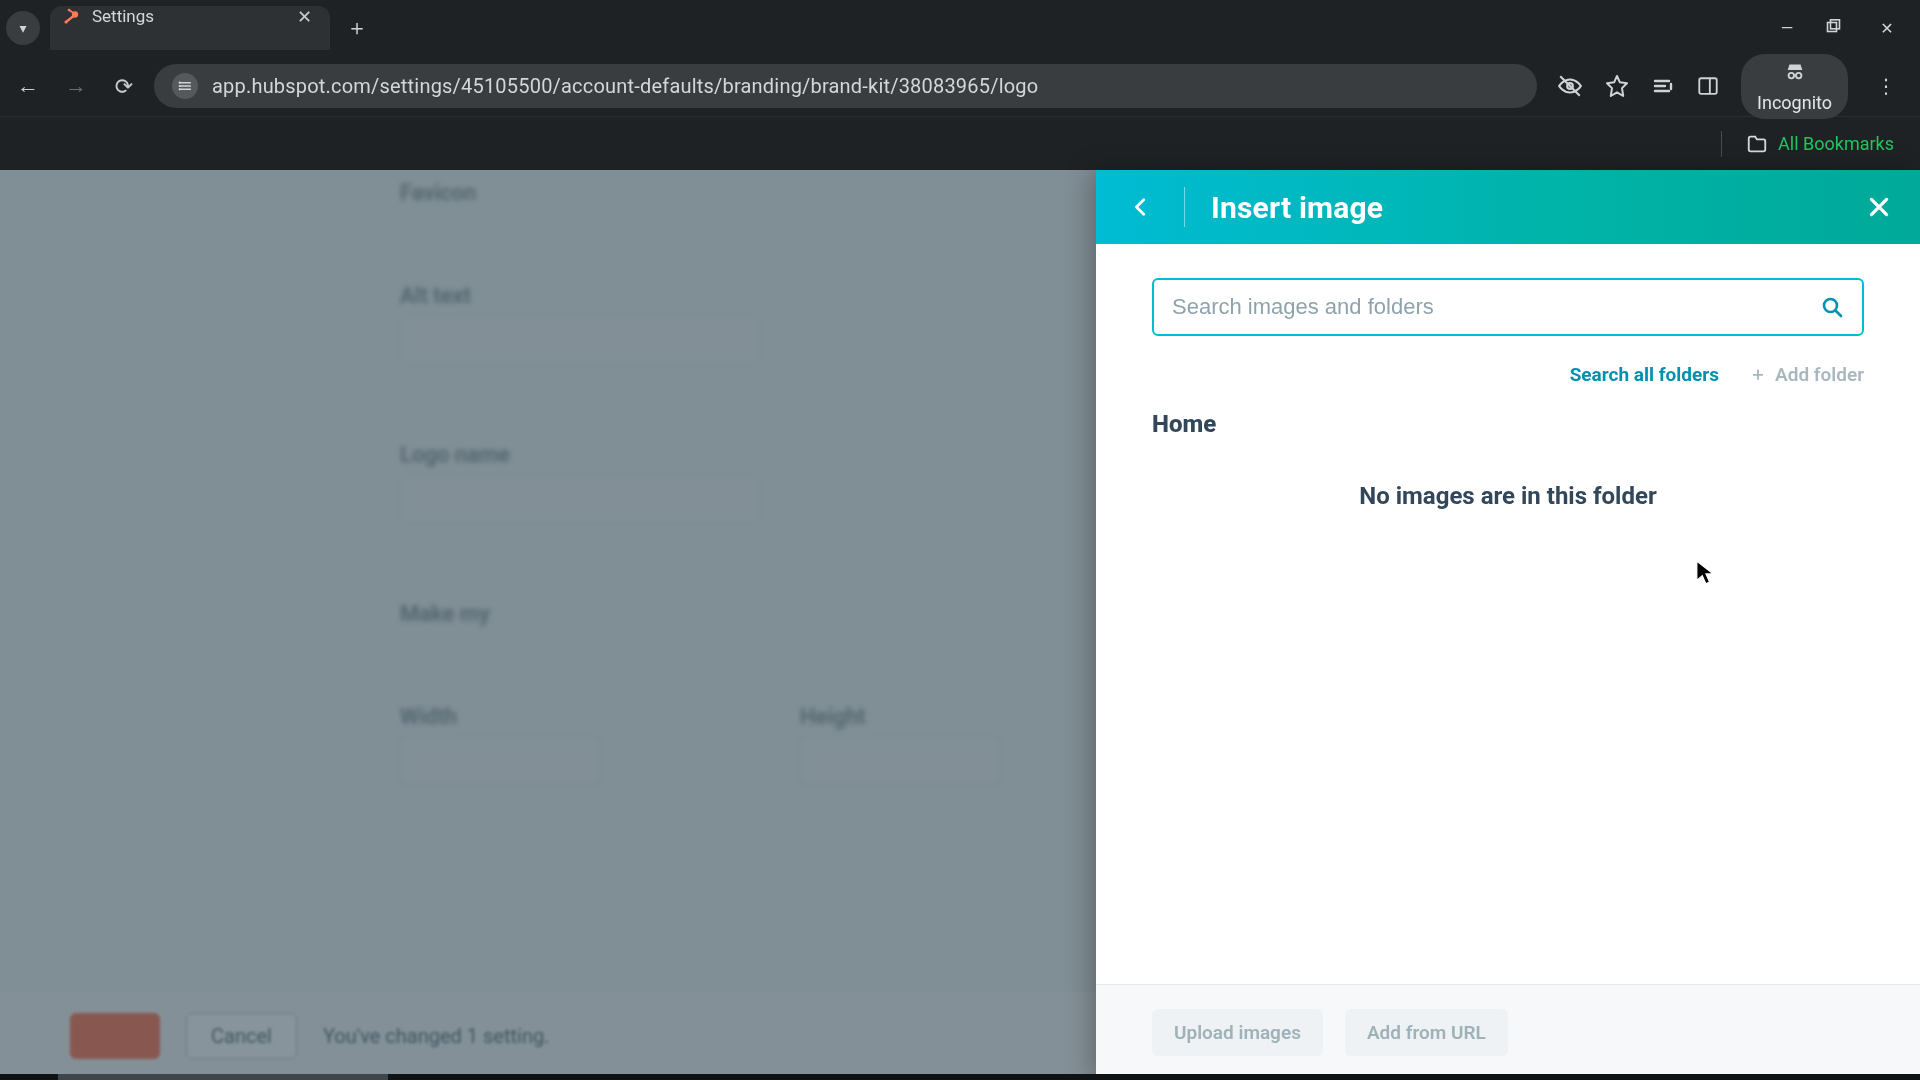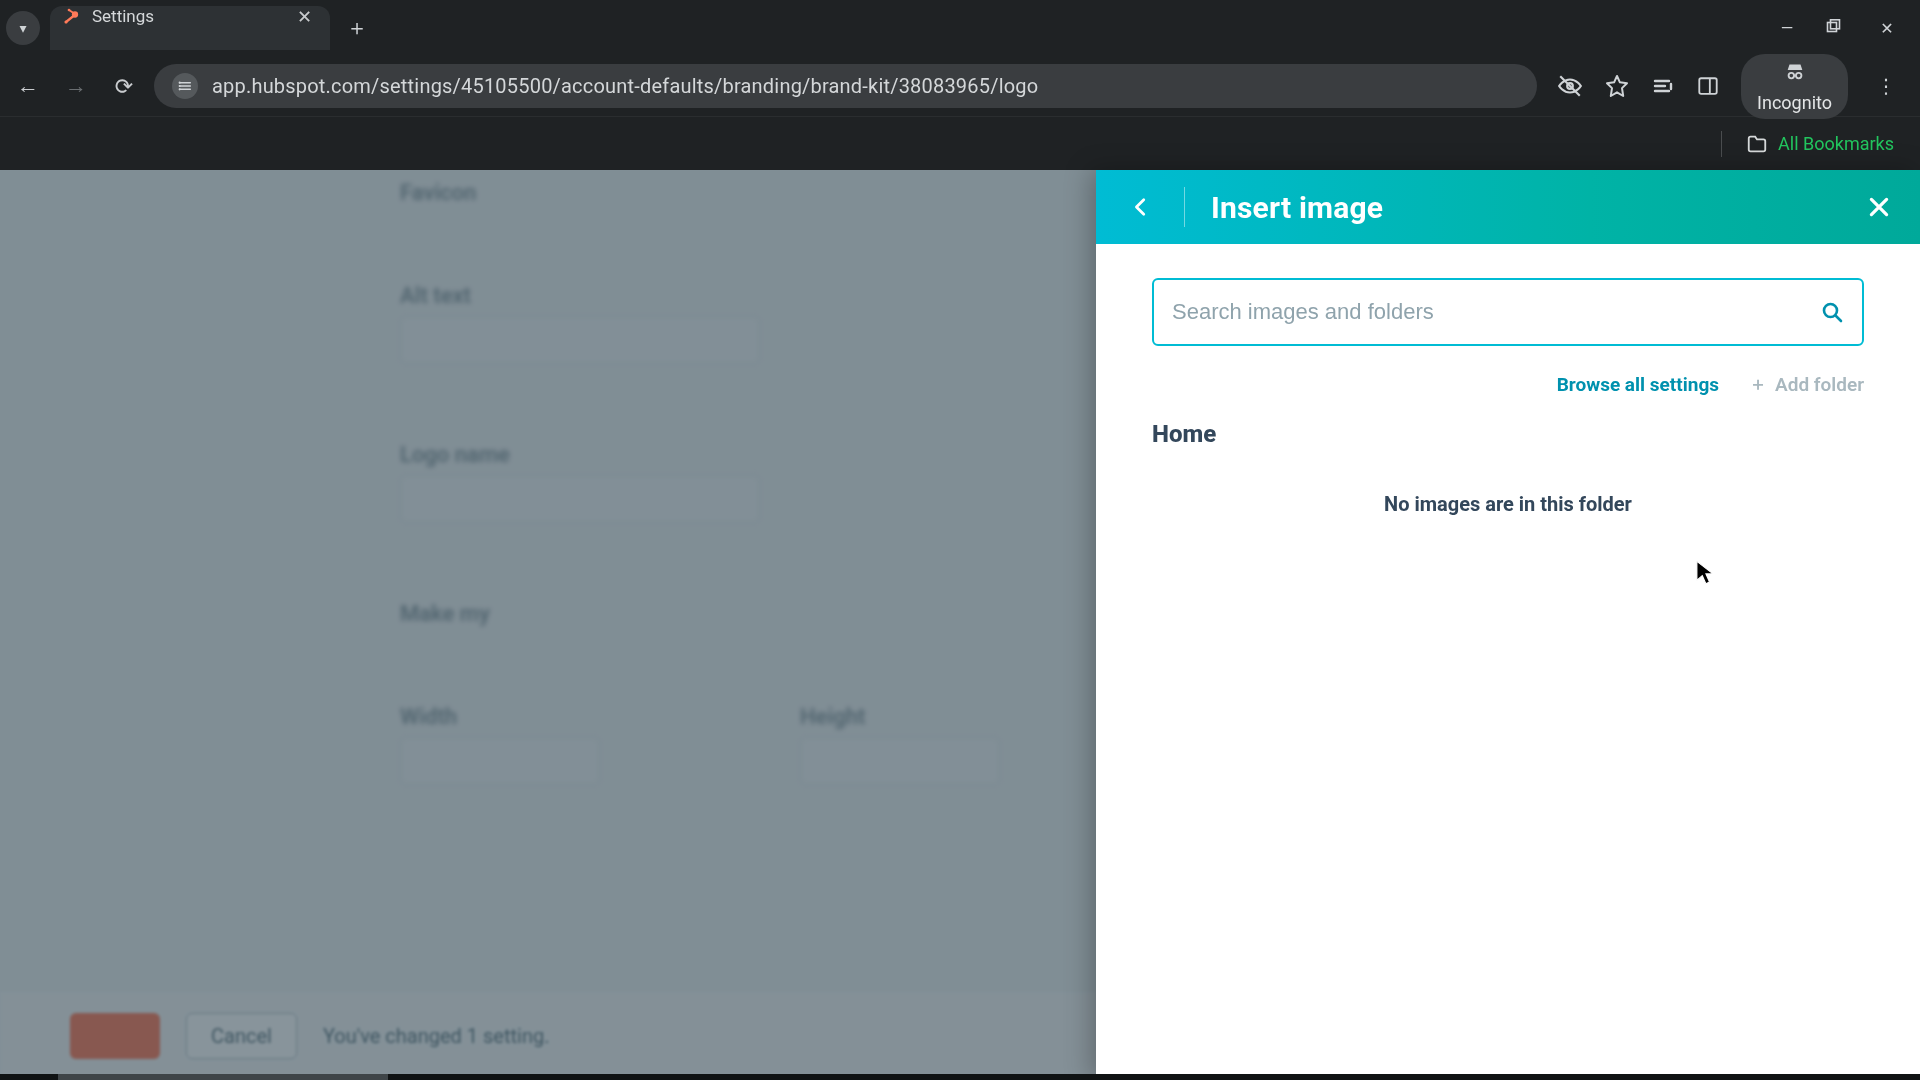--- a/index.html
+++ b/index.html
@@ -50,32 +50,32 @@
 
   
   .panel { position:absolute; top:0; right:0; bottom:0; width:824px; background:#fff; display:flex; flex-direction:column; box-shadow:-6px 0 24px rgba(0,0,0,0.25);}
   .panel-header { height:74px; background:linear-gradient(90deg,#00bcd4 0%, #00b3a6 60%, #00a99a 100%); display:flex; align-items:center; color:#fff; padding:0 28px; gap:26px;}
   .panel-header .back { width:34px; height:34px; display:flex; align-items:center; justify-content:center;}
   .panel-header .divider { width:1px; height:40px; background:rgba(255,255,255,0.45);}
   .panel-header .title { font-size:30px; font-weight:700; letter-spacing:0.2px;}
   .panel-header .close { margin-left:auto; font-size:30px;}
 
   .panel-body { flex:1; padding:34px 56px 0 56px; overflow:hidden; position:relative;}
-  .search-wrap { border:2px solid #00bcd4; border-radius:6px; height:68px; display:flex; align-items:center; padding:0 18px; }
+  .search-wrap { border:2px solid #00bcd4; border-radius:6px; height:58px; display:flex; align-items:center; padding:0 18px; }
   .search-wrap input { flex:1; border:none; outline:none; font-size:22px; color:#667; background:transparent;}
   .search-wrap input::placeholder { color:#8fa3ac; }
   .search-wrap .mag { color:#0091ae; }
 
   .row-actions { display:flex; justify-content:flex-end; align-items:center; gap:30px; margin-top:26px; font-size:19px;}
   .link-browse { color:#0091ae; font-weight:700; }
   .add-folder { color:#a9b8bf; display:flex; align-items:center; gap:8px; font-weight:600;}
   .add-folder .plus { font-size:18px;}
 
   .crumb { margin-top:24px; font-size:24px; font-weight:800; color:#33475b;}
-  .empty { text-align:center; font-size:20px; font-weight:700; color:#33475b; margin-top:44px;}
+  .empty { text-align:center; font-size:24px; font-weight:700; color:#33475b; margin-top:44px;}
 
   .panel-footer { height:96px; border-top:1px solid #e3e9ec; background:#f6f8f9; display:flex; align-items:center; gap:22px; padding-left:56px;}
   .ghost-btn { background:#eef2f4; color:#9fb1b9; font-size:19px; padding:12px 22px; border-radius:6px; font-weight:600;}
 
   
   .cursor { position:absolute; width:18px; height:26px; pointer-events:none;}
   .cursor svg { width:18px; height:26px; }
 
   
   .taskbar { position:absolute; left:0; right:0; bottom:0; height:6px; background:#101314;}
@@ -239,36 +239,40 @@
         <input type="text" placeholder="Search images and folders" style="">
         <span class="mag">
           <svg width="24" height="24" viewBox="0 0 24 24">
               <circle cx="10.5" cy="10.5" r="6.5" fill="none" stroke="#0091ae" stroke-width="2.6"></circle>
               <path d="M16 16l5 5" stroke="#0091ae" stroke-width="2.6" stroke-linecap="round"></path>
             </svg>
         </span>
       </div>
 
       <div class="row-actions">
-        <span class="link-browse">Browse all settings</span>
+        <span class="link-browse">Search all folders</span>
         <span class="add-folder">
           <span class="plus">＋</span>
           <span>Add folder</span>
         </span>
       </div>
 
       <div class="crumb">Home</div>
 
       <div class="empty">No images are in this folder</div>
 
       <div class="cursor" style="left:600px; top:316px;">
         <svg viewBox="0 0 20 28">
             <path d="M1 1 L1 22 L7 17 L11 26 L15 24 L11 15 L19 15 Z" fill="#000" stroke="#fff" stroke-width="1.2"></path>
           </svg>
       </div>
     </div>
 
+    <div class="panel-footer">
+      <div class="ghost-btn">Upload images</div>
+      <div class="ghost-btn">Add from URL</div>
+    </div>
   </div>
 
   <div class="taskbar">
     <div class="tray"></div>
   </div>
 </div>
 
 </body></html>

